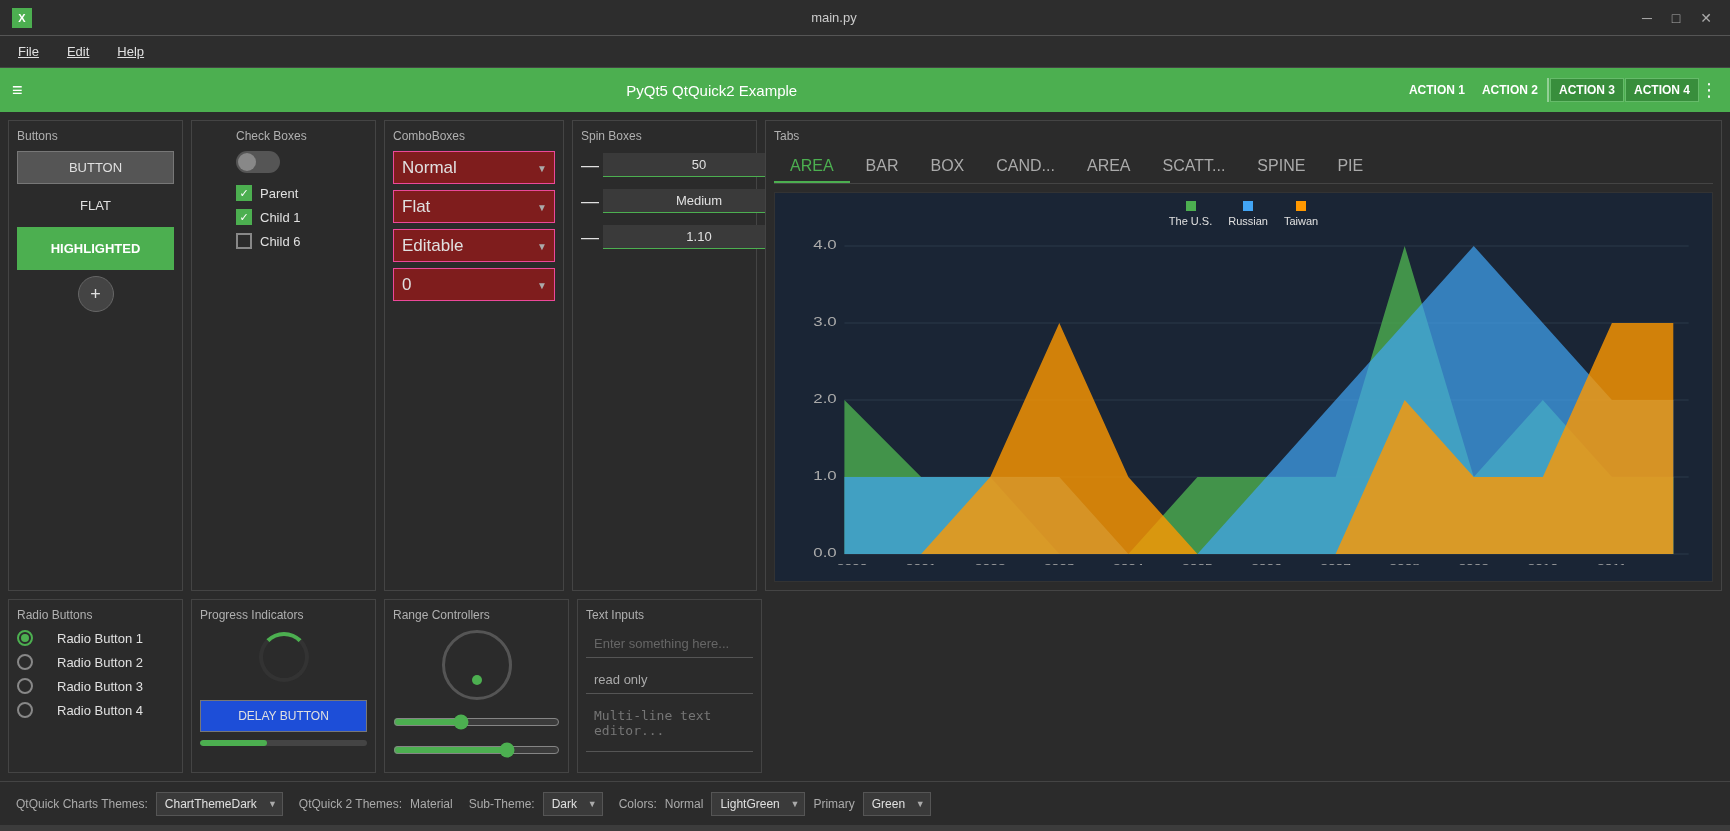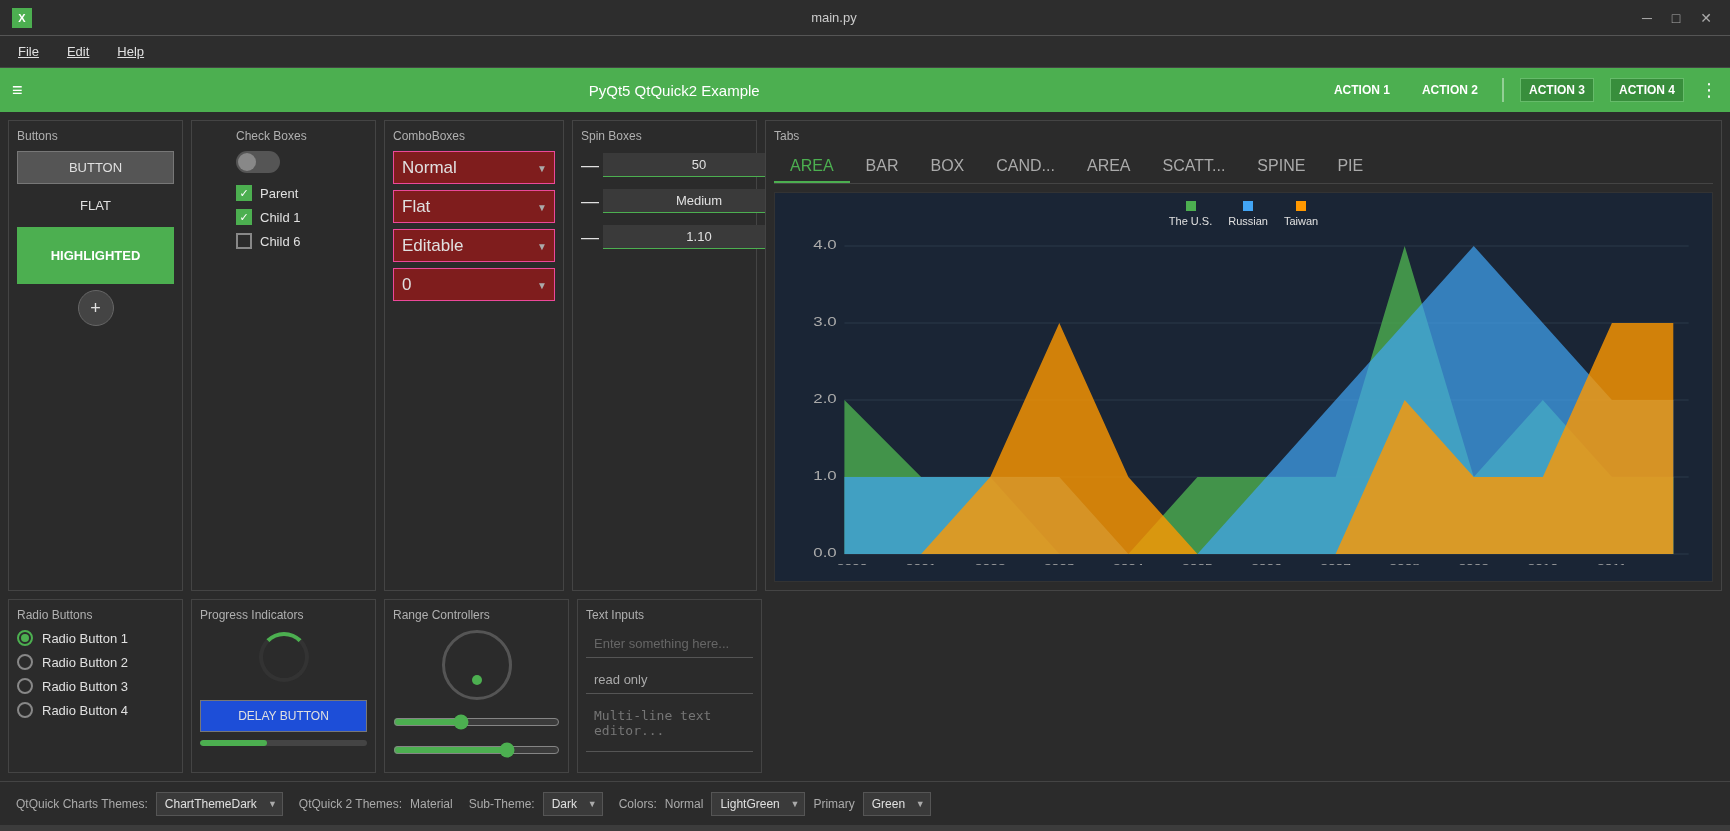--- a/index.html
+++ b/index.html
@@ -37,21 +37,21 @@
     .toolbar {
       background: #4caf50;
       height: 44px;
       display: flex;
       align-items: center;
       justify-content: space-between;
       padding: 0 12px;
     }
     .toolbar-left { display: flex; align-items: center; gap: 8px; }
     .toolbar-title { color: white; font-size: 15px; font-weight: 500; flex: 1; text-align: center; }
-    .toolbar-right { display: flex; align-items: center; gap: 16px; }
+    .toolbar-right { display: flex; align-items: center; gap: 1px; }
     .toolbar-action { background: none; border: none; color: white; cursor: pointer; font-size: 12px; font-weight: bold; padding: 4px 8px; }
     .toolbar-action.highlighted { background: #388e3c; border: 1px solid #66bb6a; }
     .hamburger-icon { color: white; font-size: 18px; cursor: pointer; }
     .more-icon { color: white; font-size: 18px; cursor: pointer; }
     .toolbar-separator { width: 2px; height: 24px; background: rgba(255,255,255,0.4); }
 
     
     .main-content {
       display: flex;
       flex-direction: column;
@@ -99,21 +99,21 @@
       background: transparent;
       border: none;
       color: #e0e0e0;
       cursor: pointer;
       font-size: 13px;
       margin-bottom: 6px;
       text-align: center;
     }
     .btn-highlighted {
       width: 100%;
-      padding: 21px;
+      padding: 14px;
       background: #4caf50;
       border: none;
       color: white;
       cursor: pointer;
       font-size: 13px;
       font-weight: bold;
       margin-bottom: 6px;
       text-align: center;
     }
     .btn-add {
@@ -291,21 +291,21 @@
       display: flex;
       gap: 8px;
       padding: 0 8px 8px 8px;
     }
 
     
     .radio-panel { min-width: 175px; max-width: 175px; }
     .radio-item {
       display: flex;
       align-items: center;
-      gap: 9px;
+      gap: 24px;
       margin-bottom: 8px;
       cursor: pointer;
     }
     .radio-circle {
       width: 16px;
       height: 16px;
       border: 2px solid #888;
       border-radius: 50%;
       display: flex;
       align-items: center;

